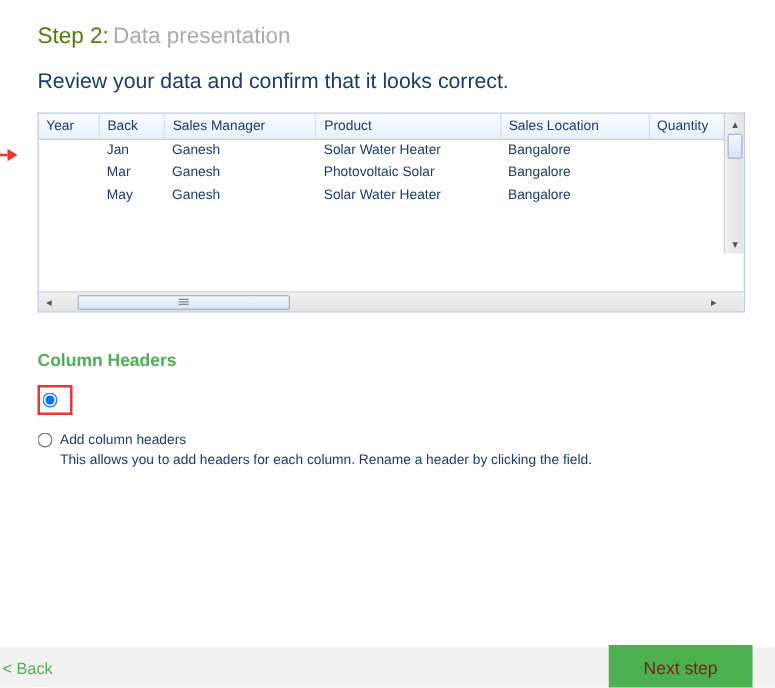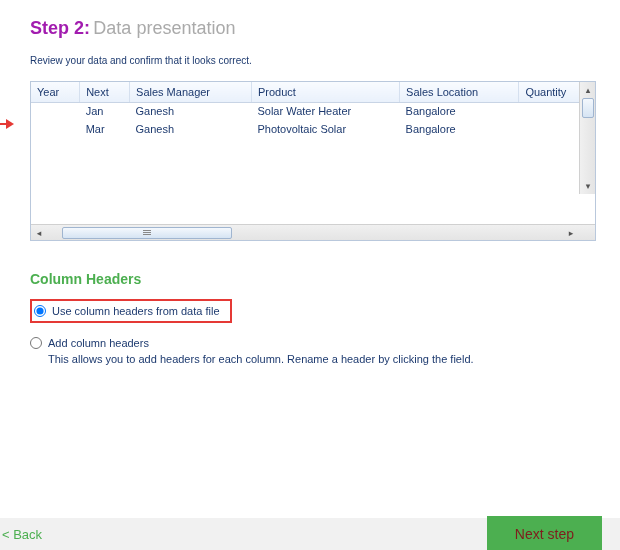--- a/index.html
+++ b/index.html
@@ -8,25 +8,25 @@
     font-size: 12px;
     width: 620px;
     height: 550px;
     position: relative;
     background: #fff;
     overflow: hidden;
   }
   .header {
     padding: 18px 0 6px 30px;
   }
-  .step-label { color: #a21caf; font-size: 18px; font-weight: bold; }
+  .step-label { color: #4d7c0f; font-size: 18px; font-weight: normal; }
   .step-heading { color: #aaa; font-size: 18px; font-weight: normal; }
   .instruction {
     color: #1d3a6f;
-    font-size: 10px;
+    font-size: 17px;
     padding: 10px 0 15px 30px;
   }
   .arrow {
     position: absolute;
     left: 6px;
     top: 119px;
     width: 0; height: 0;
     border-top: 5px solid transparent;
     border-bottom: 5px solid transparent;
     border-left: 8px solid #e53935;
@@ -195,41 +195,49 @@
 <div class="instruction">Review your data and confirm that it looks correct.</div>
 
 <div class="arrow"></div>
 
 <div class="table-wrap">
   <div class="table-scroll">
     <table>
       <thead>
           <tr id="thead-row">
             <th>Year</th>
-            <th>Next</th>
+            <th>Back</th>
             <th>Sales Manager</th>
             <th>Product</th>
             <th>Sales Location</th>
             <th>Quantity</th>
           </tr>
         </thead>
       <tbody id="tbody">
           <tr>
             <td></td>
             <td>Jan</td>
             <td>Ganesh</td>
             <td>Solar Water Heater</td>
             <td>Bangalore</td>
             <td></td>
           </tr>
           <tr>
             <td></td>
             <td>Mar</td>
             <td>Ganesh</td>
             <td>Photovoltaic Solar</td>
+            <td>Bangalore</td>
+            <td></td>
+          </tr>
+          <tr>
+            <td></td>
+            <td>May</td>
+            <td>Ganesh</td>
+            <td>Solar Water Heater</td>
             <td>Bangalore</td>
             <td></td>
           </tr>
         </tbody>
     </table>
     <div class="vscroll">
       <div class="up">▴</div>
       <div class="thumb"></div>
       <div class="down">▾</div>
     </div>
@@ -241,21 +249,20 @@
       </div>
     <div class="right">▸</div>
   </div>
 </div>
 
 <div class="section-title">Column Headers</div>
 
 <div class="radio-row">
   <span class="highlighted">
     <input type="radio" name="hdr" checked="" style="">
-    <span style="margin-left:6px">Use column headers from data file</span>
   </span>
 </div>
 
 <div style="height:10px"></div>
 
 <div class="radio-row">
   <input type="radio" name="hdr" style="">
   <span>Add column headers</span>
 </div>
 <div class="radio-help">This allows you to add headers for each column. Rename a header by clicking the field.</div>

